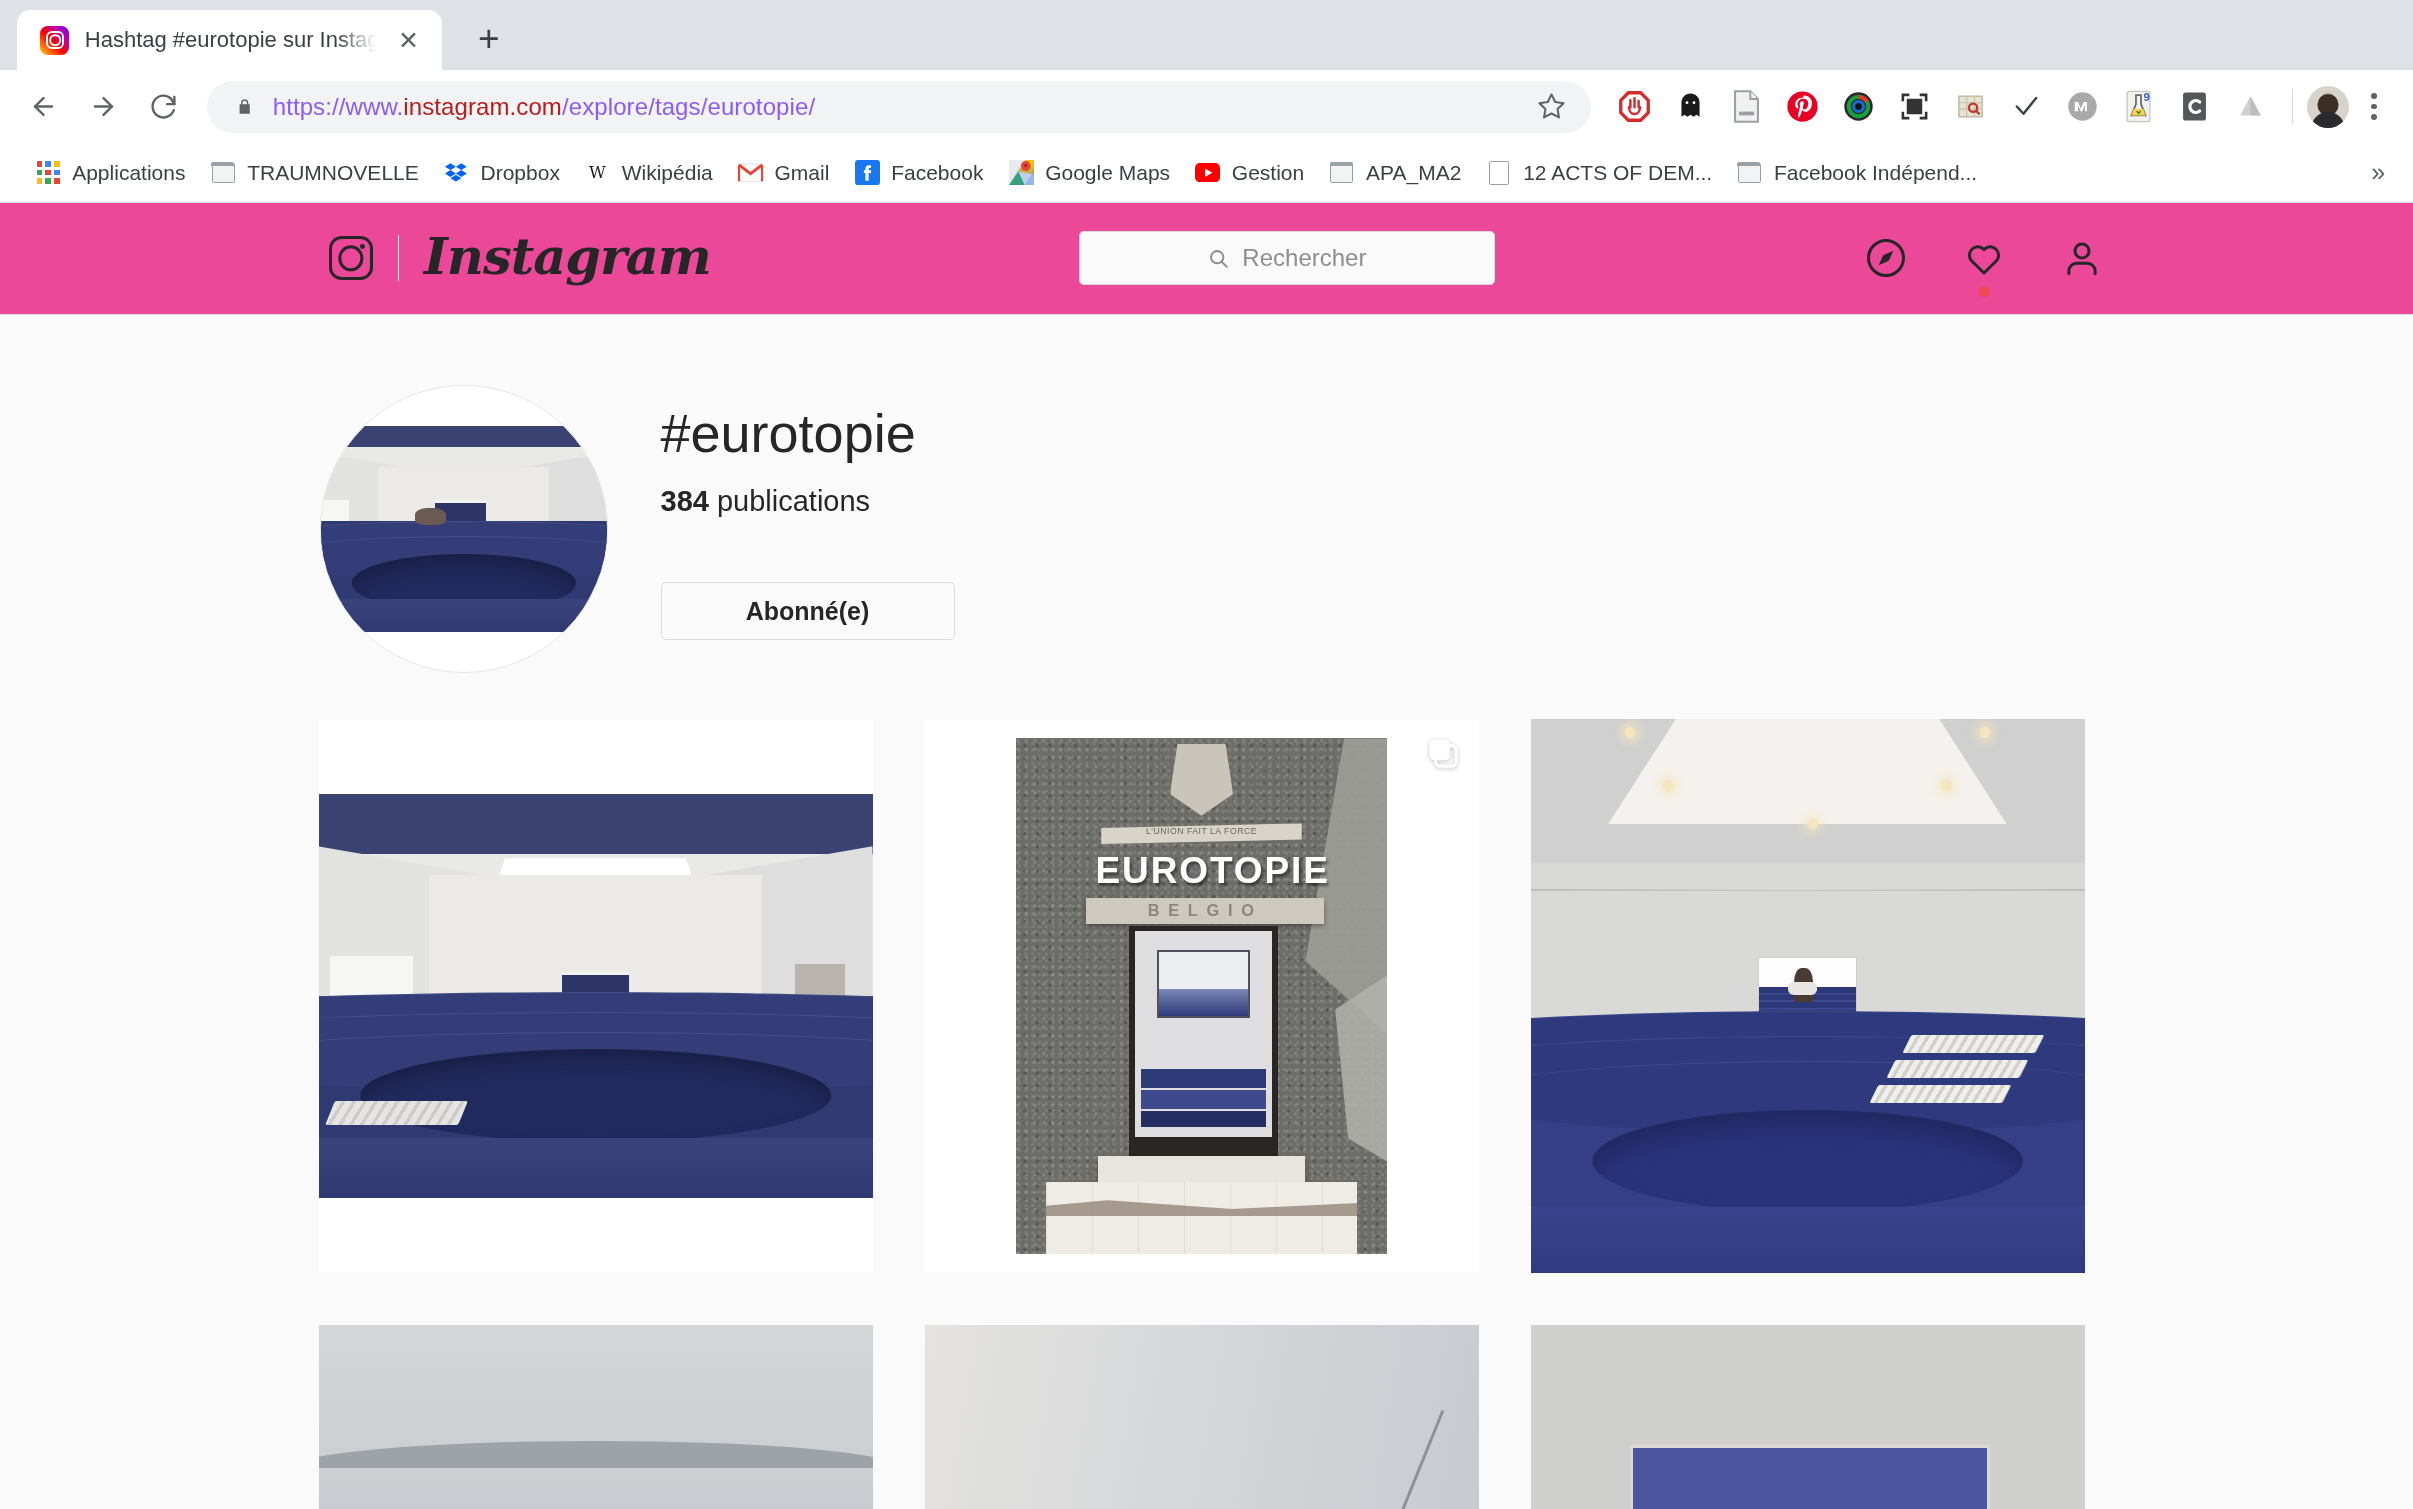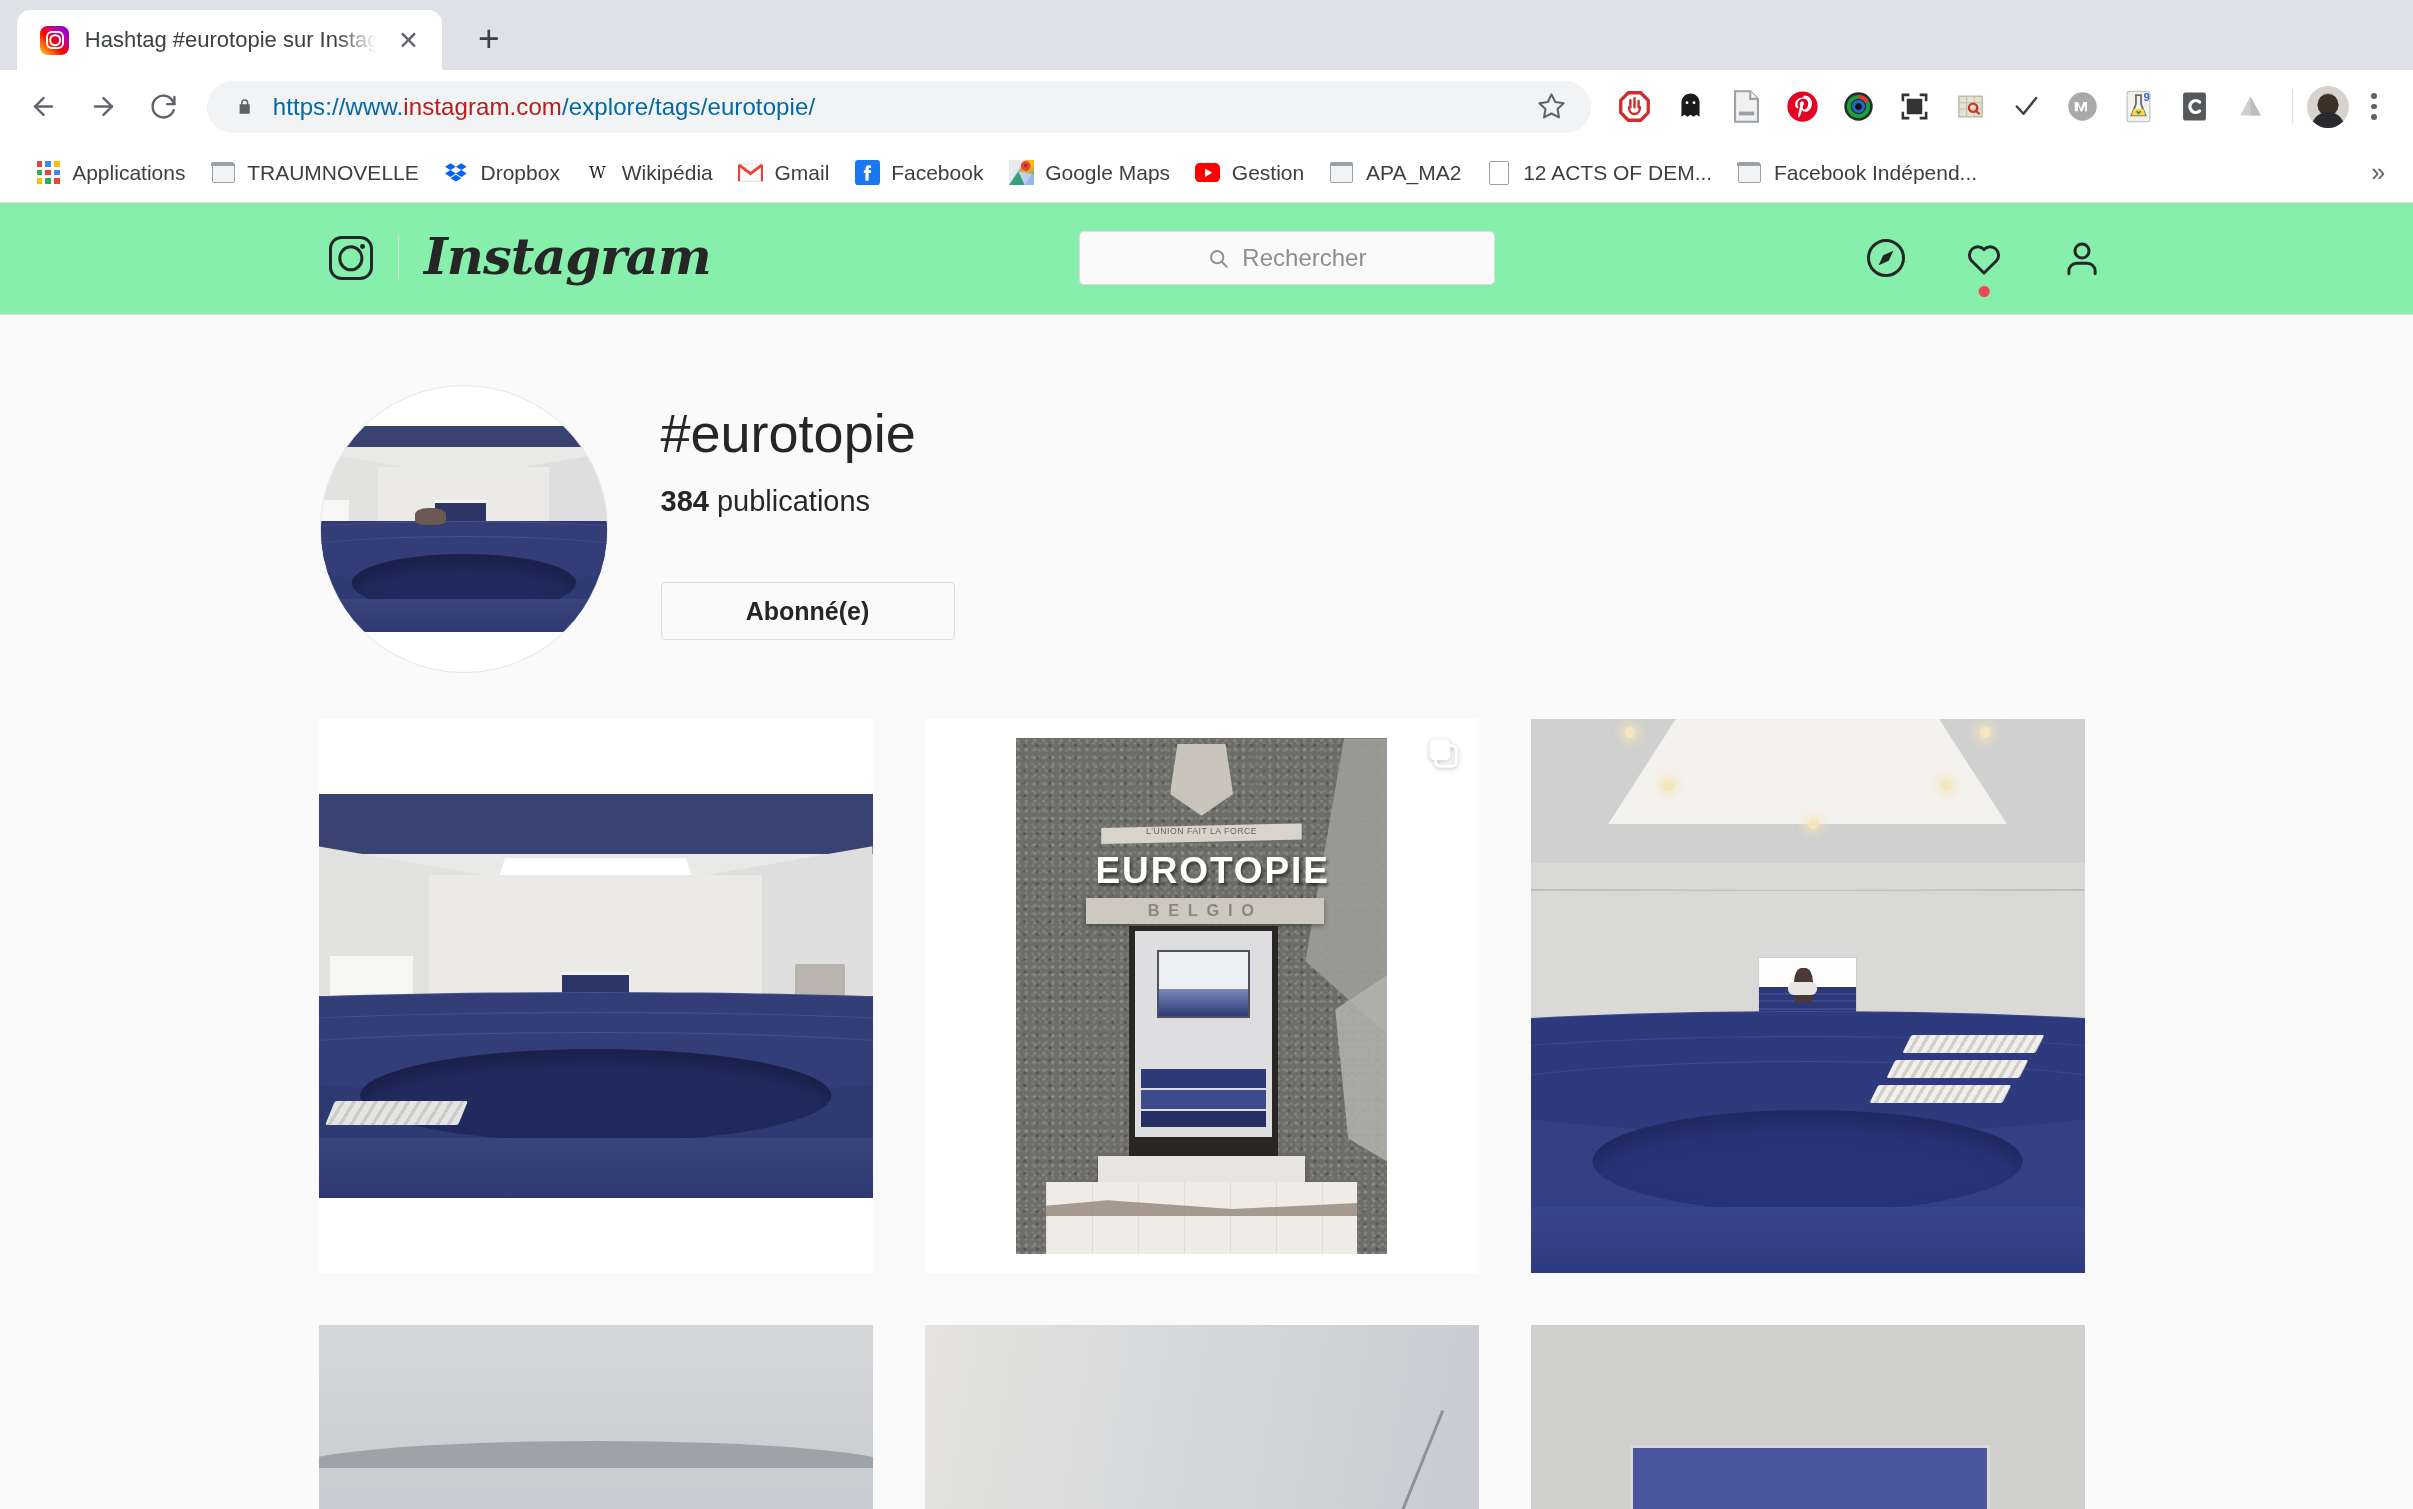--- a/index.html
+++ b/index.html
@@ -87,21 +87,21 @@
     border-radius: 26px;
     display: flex;
     align-items: center;
     padding: 0 25px 0 29px;
     margin: 0 15.4px 0 13.5px;
     gap: 19.3px;
   }
   .lock { width: 17.4px; height: 21px; flex: none; }
   .url { font-size: 24px; color: #5f6368; white-space: nowrap; flex: 1; letter-spacing: 0.1px;}
   .url .dom { color: #b91c1c; }
-  .url .host-pre { color: #0369a1; }
+  .url .host-pre { color: #8b5cf6; }
   .star { flex: none; color: #5f6368; }
 
   .ext-icons { display: flex; align-items: center; gap: 0; flex: none; }
   .ext { width: 56px; height: 56px; display: flex; align-items: center; justify-content: center; flex: none; }
   .chrome-sep { width: 1px; height: 35px; background: #dadce0; margin: 0 13.5px; flex: none; }
   .chrome-avatar {
     width: 42px; height: 42px; border-radius: 50%;
     background: radial-gradient(circle at 50% 34%, #c6b6a8 0 22%, #d8d2cc 23% 100%);
     position: relative; overflow: hidden; flex: none;
   }
@@ -152,21 +152,21 @@
   .doc {
     width: 19.3px; height: 24px; background:#fff; border:1.9px solid #9aa0a6; border-radius:1.9px; position:relative;
   }
   .doc::after{content:"";position:absolute;right:-1.9px;top:-1.9px;border-width:0 7.7px 7.7px 0;border-style:solid;border-color:#fff transparent transparent #9aa0a6;}
 
   
   .page { background: #fafafa; height: calc(1509px - 70px - 73px - 60px); overflow: hidden; }
 
   .ig-header {
     height: 112px;
-    background: #86efac;
+    background: #ec4899;
     border-bottom: 1px solid #dbdbdb;
     display: flex; align-items: center; padding-left: 20px;
   }
   .ig-header-inner {
     width: 1777px; margin: 0 auto;
     display: flex; align-items: center; justify-content: space-between;
   }
   .ig-logo { display: flex; align-items: center; gap: 25px; }
   .ig-cam {
     width: 44px; height: 44px; border: 3.3px solid #262626; border-radius: 12.6px; position: relative;

